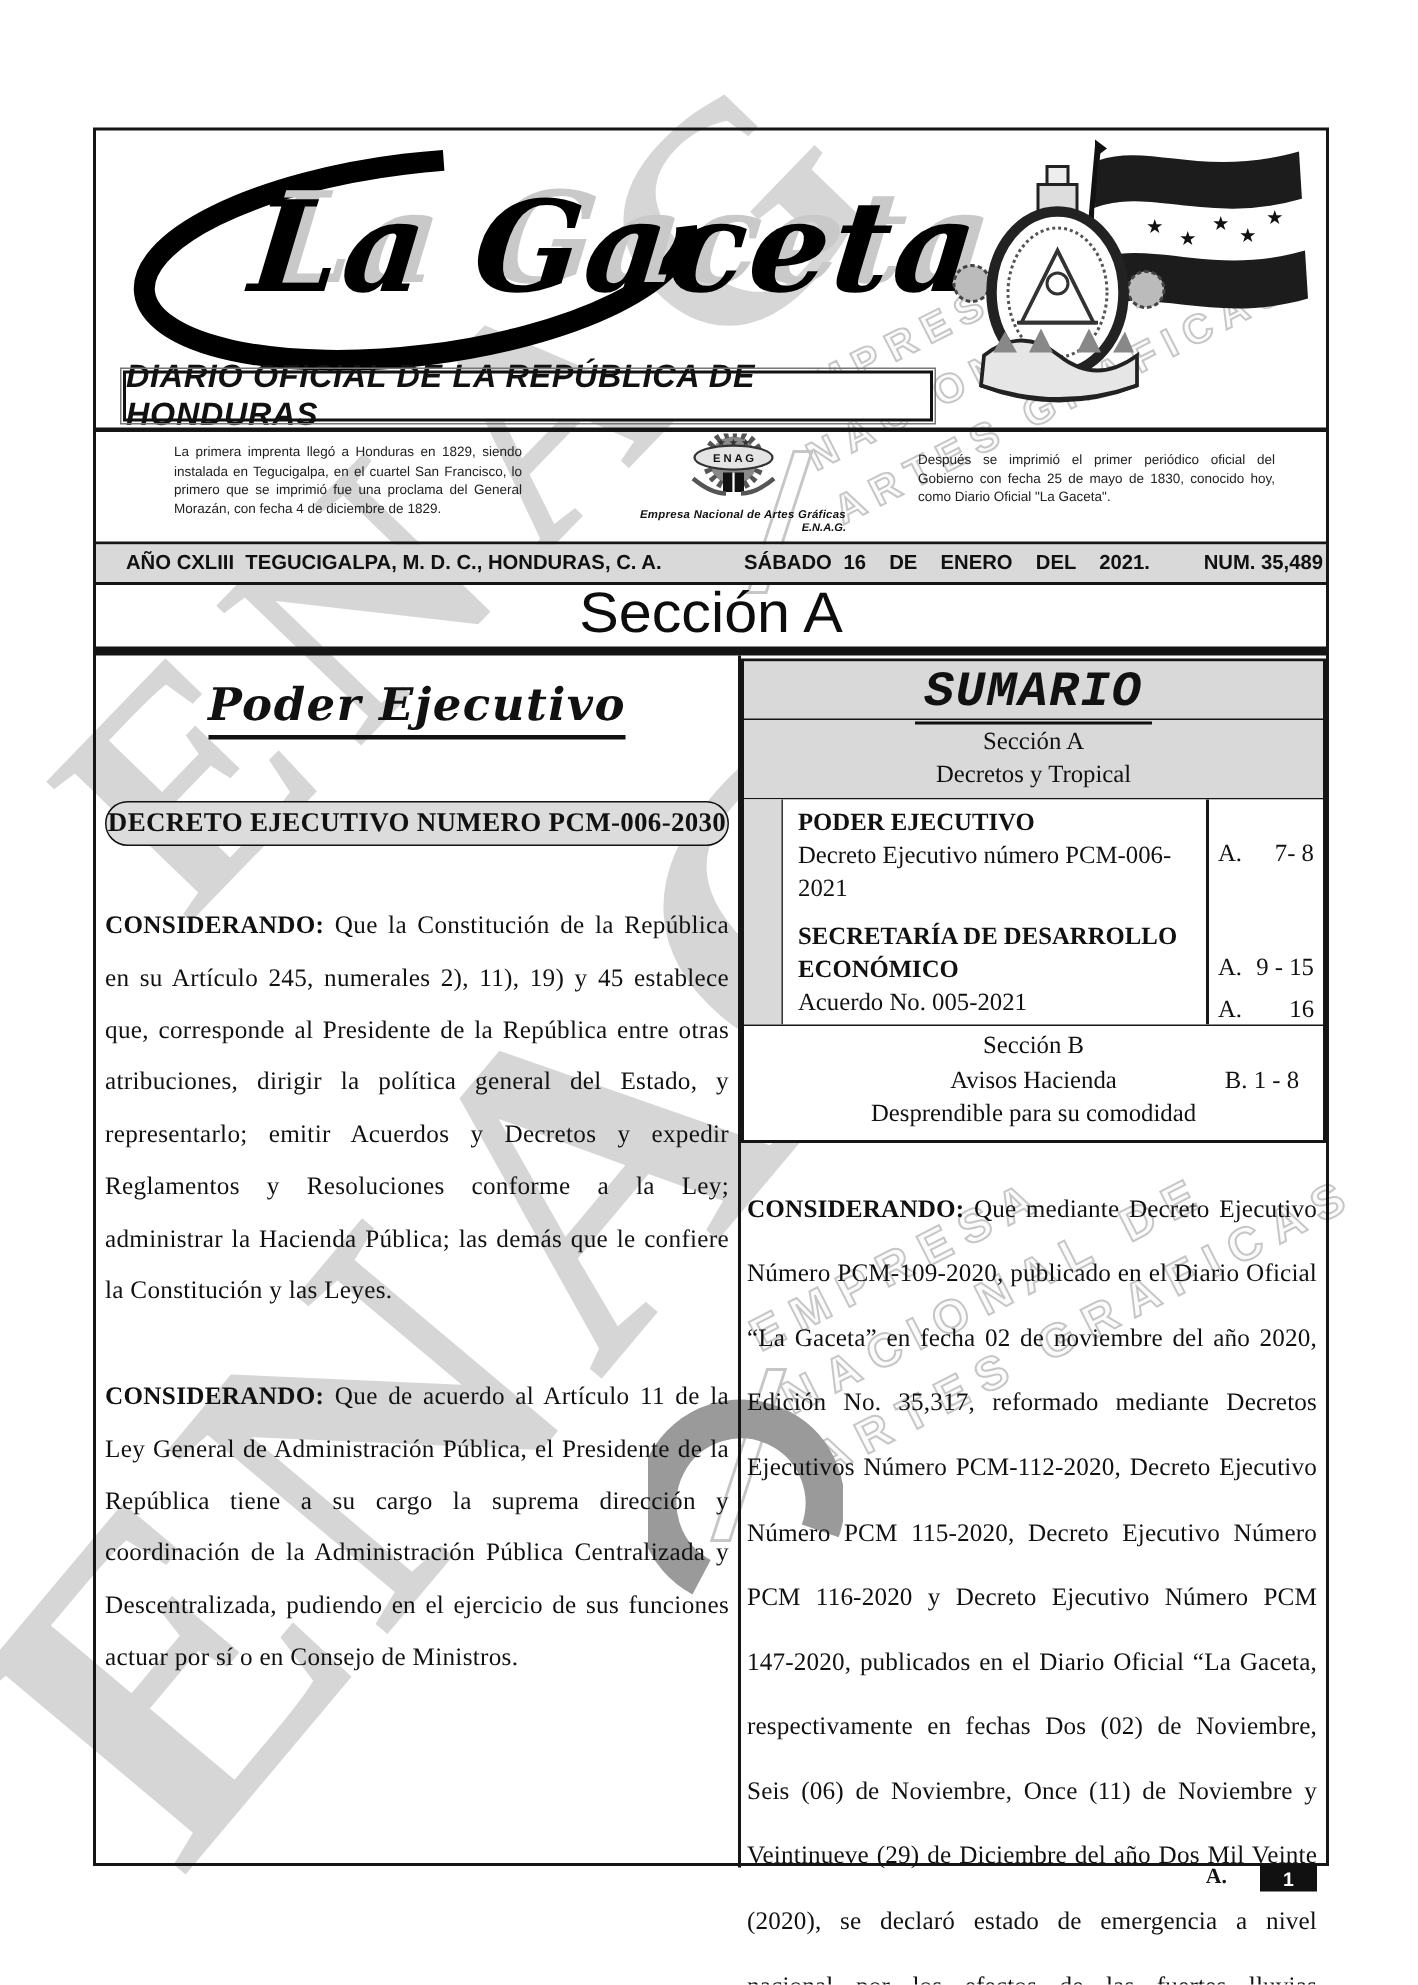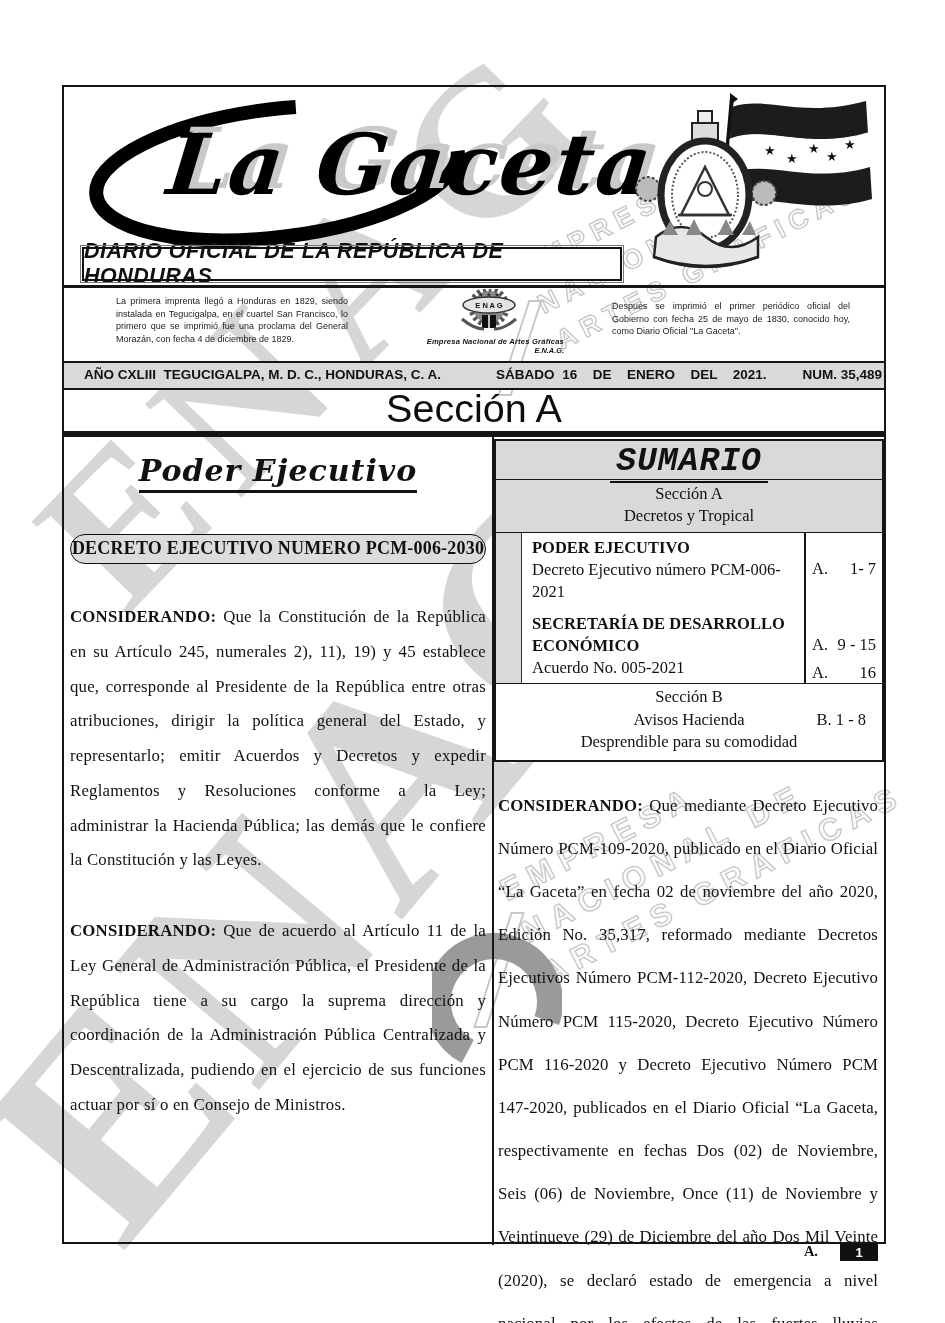--- a/index.html
+++ b/index.html
@@ -240,21 +240,21 @@
             <div class="h">PODER EJECUTIVO</div>
             <div>Decreto Ejecutivo número PCM-006-2021</div>
             <div class="sum-gap1"></div>
             <div class="h">SECRETARÍA DE DESARROLLO ECONÓMICO</div>
             <div>Acuerdo No. 005-2021</div>
             <div class="sum-gap2"></div>
             <div class="h">AVANCE</div>
           </div>
           <div class="sum-page" id="pg1">
             <span>A.</span>
-              <span>1- 7</span>
+              <span>7- 8</span>
           </div>
           <div class="sum-page" id="pg2">
             <span>A.</span>
               <span>9 - 15</span>
           </div>
           <div class="sum-page" id="pg3">
             <span>A.</span>
               <span>16</span>
           </div>
         </div>

